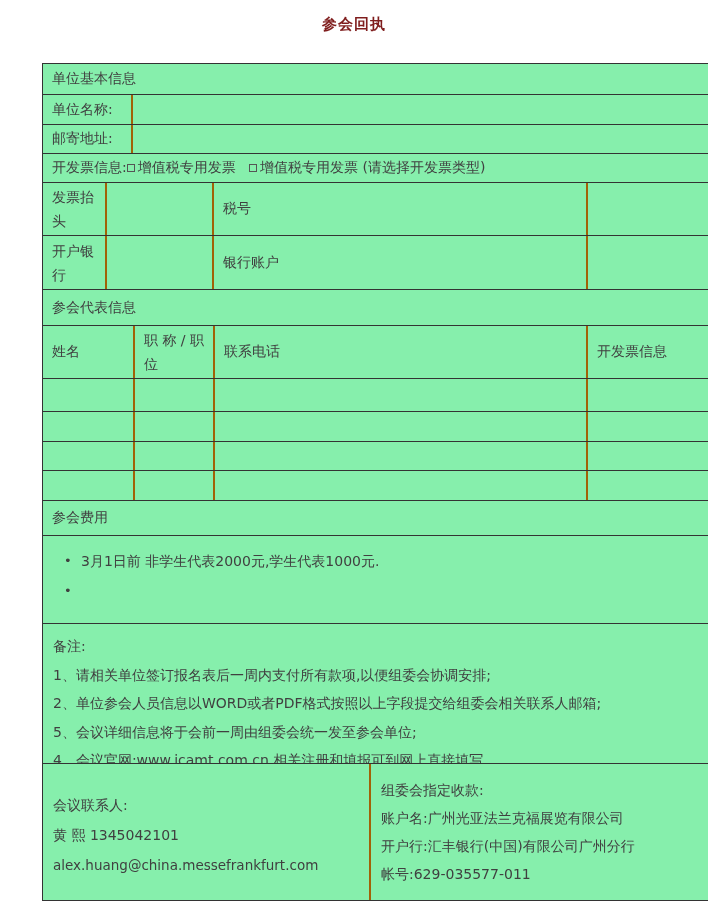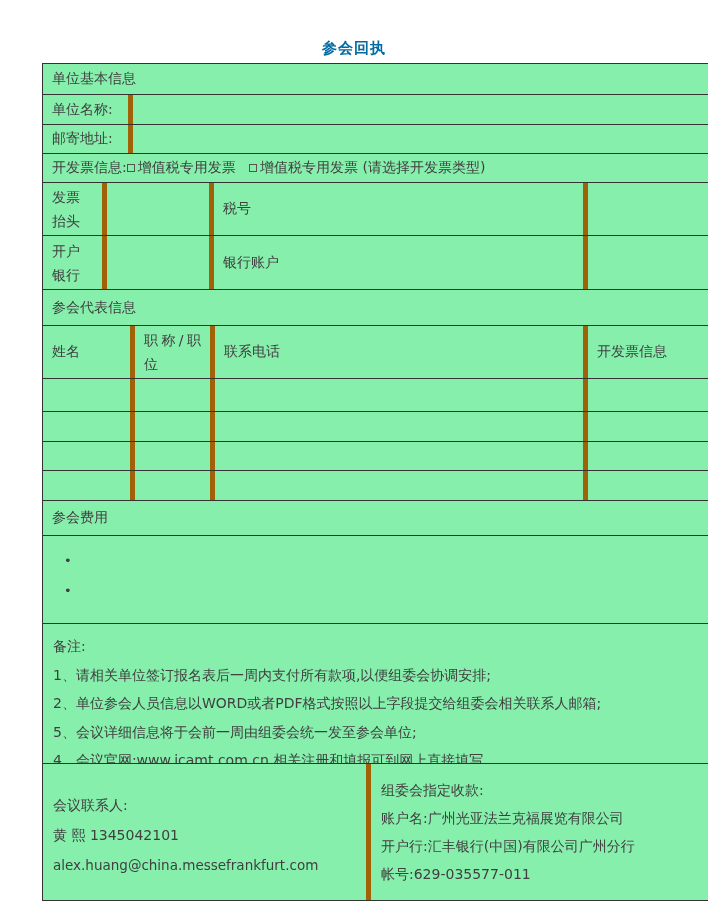--- a/index.html
+++ b/index.html
@@ -6,34 +6,33 @@
   html, body { background: #ffffff; }
   body {
     width: 708px; height: 913px;
     position: relative;
     font-family: "DejaVu Sans", "Liberation Sans", sans-serif;
     color: #404040;
     font-size: 14px;
   }
   .page-title {
     position: absolute; top: 15px; left: 0; width: 708px;
-    text-align: center; font-size: 15px; font-weight: bold; color: #0369a1;
+    text-align: center; font-size: 15px; font-weight: bold; color: #7f1d1d;
     letter-spacing: 1px;
-    margin-top: 24px;
   }
   .doc-table {
     position: absolute; left: 18px; top: 63px; width: 674px;
     border: 1px solid #333333;
     background: #86efac;
     margin-left: 24px;
   }
   .row { display: flex; border-bottom: 1px solid #333333; align-items: stretch; }
   .row:last-child { border-bottom: none; }
   .cell {
-    border-right: 5px solid #a16207;
+    border-right: 2px solid #a16207;
     padding: 4px 9px;
     display: flex; align-items: center;
     overflow: hidden;
   }
   .cell:last-child { border-right: none; }
   .cell.flex1 { flex: 1; }
   .w90  { width: 90px; }
   .w64  { width: 64px; }
   .w107 { width: 107px; }
   .w374 { width: 374px; }
@@ -141,20 +140,21 @@
     <div class="cell flex1"></div>
   </div>
 
   <div class="row h35">
     <div class="cell flex1">参会费用</div>
   </div>
   <div class="row h88">
     <div class="cell flex1 fees-cell">
       <div class="fee-line">
         <span class="fee-bullet">•</span>
+        <span>3月1日前  非学生代表2000元,学生代表1000元.</span>
       </div>
       <div class="fee-line">
         <span class="fee-bullet">•</span>
       </div>
     </div>
   </div>
 
   <div class="row h140">
     <div class="cell flex1 notes-cell">
       <div class="notes-line">备注:</div>

